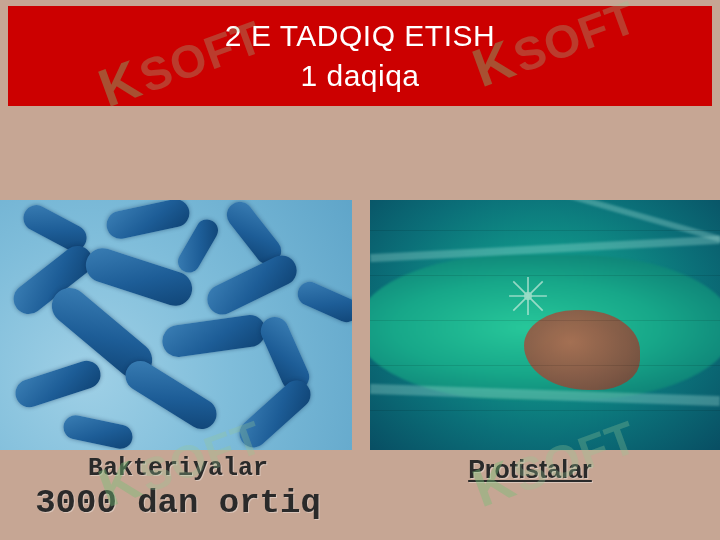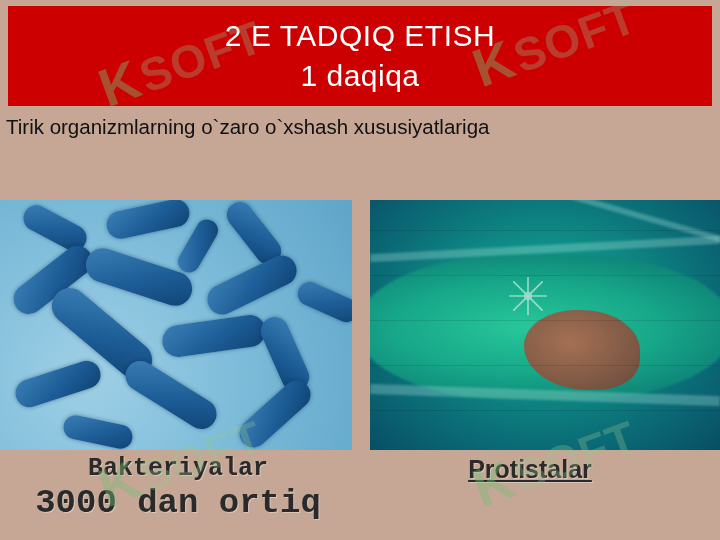--- a/index.html
+++ b/index.html
@@ -186,21 +186,20 @@
 <body>
 
 <div id="slide">
 
   <div id="title-banner">
     <div class="title-line">2 E TADQIQ ETISH</div>
     <div class="title-line">1 daqiqa</div>
   </div>
 
   <div id="body-text">
-    <div class="body-line">Tirik organizmlarning o`zaro o`xshash xususiyatlariga</div>
   </div>
 
   <div id="images-row">
 
     <div class="photo" id="photo-bacteria">
       <div class="bact-bg"></div>
       <div class="rod" style="left:6%;  top:6%;   width:68px; height:26px; transform:rotate(28deg);"></div>
       <div class="rod" style="left:30%; top:2%;   width:84px; height:28px; transform:rotate(-12deg);"></div>
       <div class="rod" style="left:62%; top:8%;   width:72px; height:26px; transform:rotate(52deg);"></div>
       <div class="rod" style="left:2%;  top:26%;  width:92px; height:30px; transform:rotate(-38deg);"></div>

